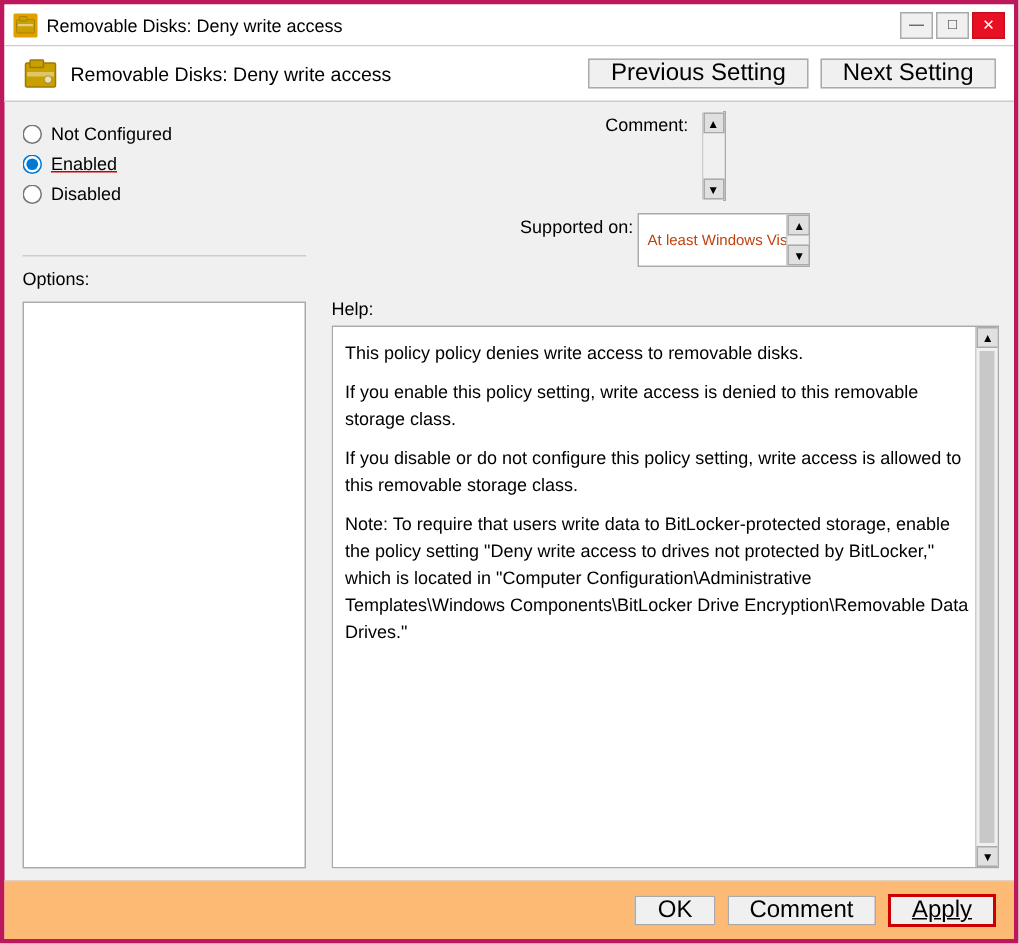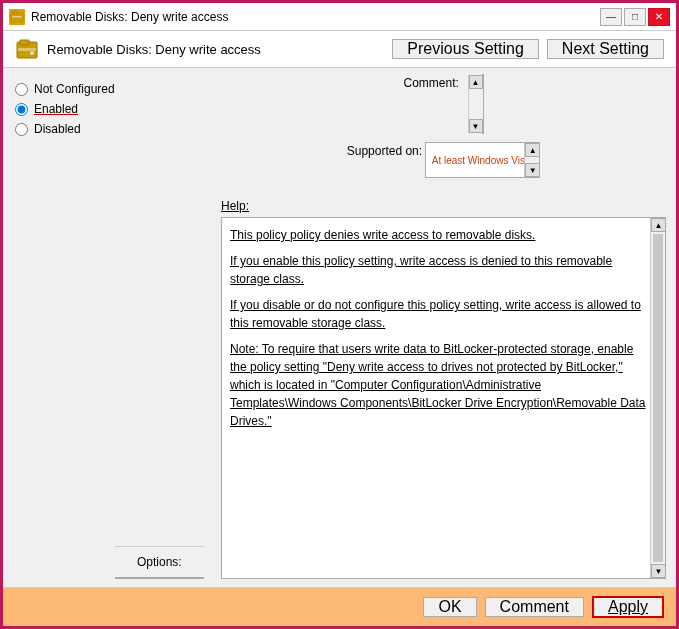--- a/index.html
+++ b/index.html
@@ -253,21 +253,21 @@
       height: 1px;
       background: #ccc;
       margin: 4px 0 8px 0;
     }
 
     
     .left-col {
       width: 210px;
       flex-shrink: 0;
       display: flex;
-      flex-direction: row;
+      flex-direction: column;
       padding: 10px 8px 8px 12px;
       border-right: 1px solid transparent;
     }
 
     
     .bottom-bar {
       background: #fdba74;
       border-top: 1px solid #ccc;
       padding: 8px 12px;
       display: flex;
@@ -346,21 +346,21 @@
         <label class="radio-item">
           <input type="radio" name="config" checked="" style="">
           <span class="radio-label enabled-label">Enabled</span>
         </label>
         <label class="radio-item">
           <input type="radio" name="config" style="">
           <span class="radio-label">Disabled</span>
         </label>
       </div>
 
-      <div style="margin-top: auto; display: flex; flex-direction: column; flex: 1; padding-top: 30px; text-align: center;">
+      <div style="margin-top: auto; display: flex; flex-direction: column; flex: 1; padding-top: 30px;">
         <div class="divider"></div>
         <span class="options-section-label">Options:</span>
         <div style="flex:1; border: 1px solid #aaa; background: #fff; margin-top: 4px;"></div>
       </div>
     </div>
 
     <div style="flex:1; display:flex; flex-direction:column; padding: 6px 10px 8px 8px; overflow:hidden;align-items:center;">
 
       <div class="comment-section">
         <span class="comment-label">Comment:</span>
@@ -379,21 +379,21 @@
           <span class="supported-text">At least Windows Vista</span>
           <div style="position:absolute; right:0; top:0; bottom:0; width:15px; background:#f0f0f0; border-left:1px solid #ccc; display:flex; flex-direction:column;">
             <div style="width:15px; height:14px; background:#e0e0e0; border:1px solid #aaa; display:flex; align-items:center; justify-content:center; font-size:8px; cursor:pointer;">▲</div>
             <div style="flex:1;"></div>
             <div style="width:15px; height:14px; background:#e0e0e0; border:1px solid #aaa; display:flex; align-items:center; justify-content:center; font-size:8px; cursor:pointer;">▼</div>
           </div>
         </div>
       </div>
 
       <div class="divider"></div>
-      <div style="display:flex; flex:1; overflow:hidden; gap:8px;text-decoration:underline;">
+      <div style="display:flex; flex:1; overflow:hidden; gap:8px;">
 
         <div style="flex:1; display:flex; flex-direction:column;">
           <span style="font-size:12px; color:#000; margin-bottom:4px;">Help:</span>
           <div style="flex:1; border:1px solid #aaa; background:#fff; position:relative; overflow:hidden;">
             <div class="help-text">
               <p>This policy policy denies write access to removable disks.</p>
               <p>If you enable this policy setting, write access is denied to this removable storage class.</p>
               <p>If you disable or do not configure this policy setting, write access is allowed to this removable storage class.</p>
               <p>Note: To require that users write data to BitLocker-protected storage, enable the policy setting "Deny write access to drives not protected by BitLocker," which is located in "Computer Configuration\Administrative Templates\Windows Components\BitLocker Drive Encryption\Removable Data Drives."</p>
             </div>

